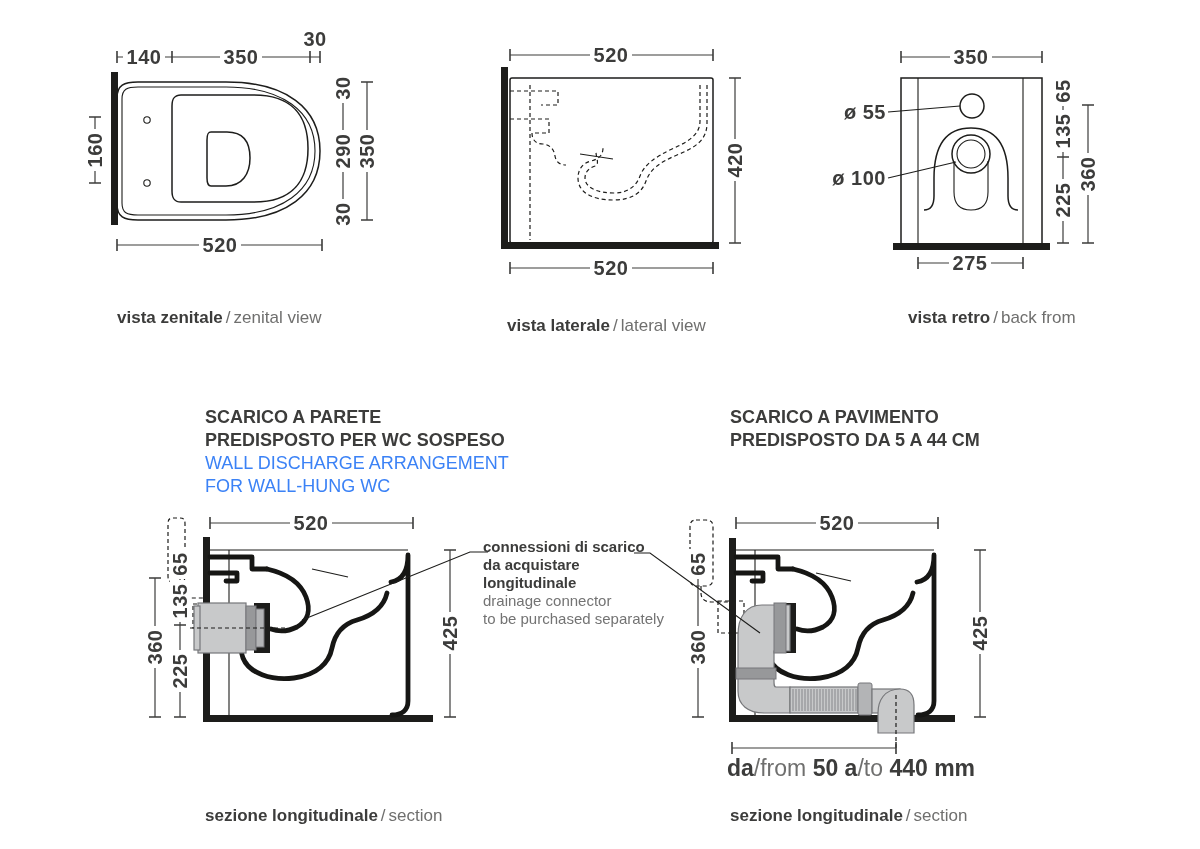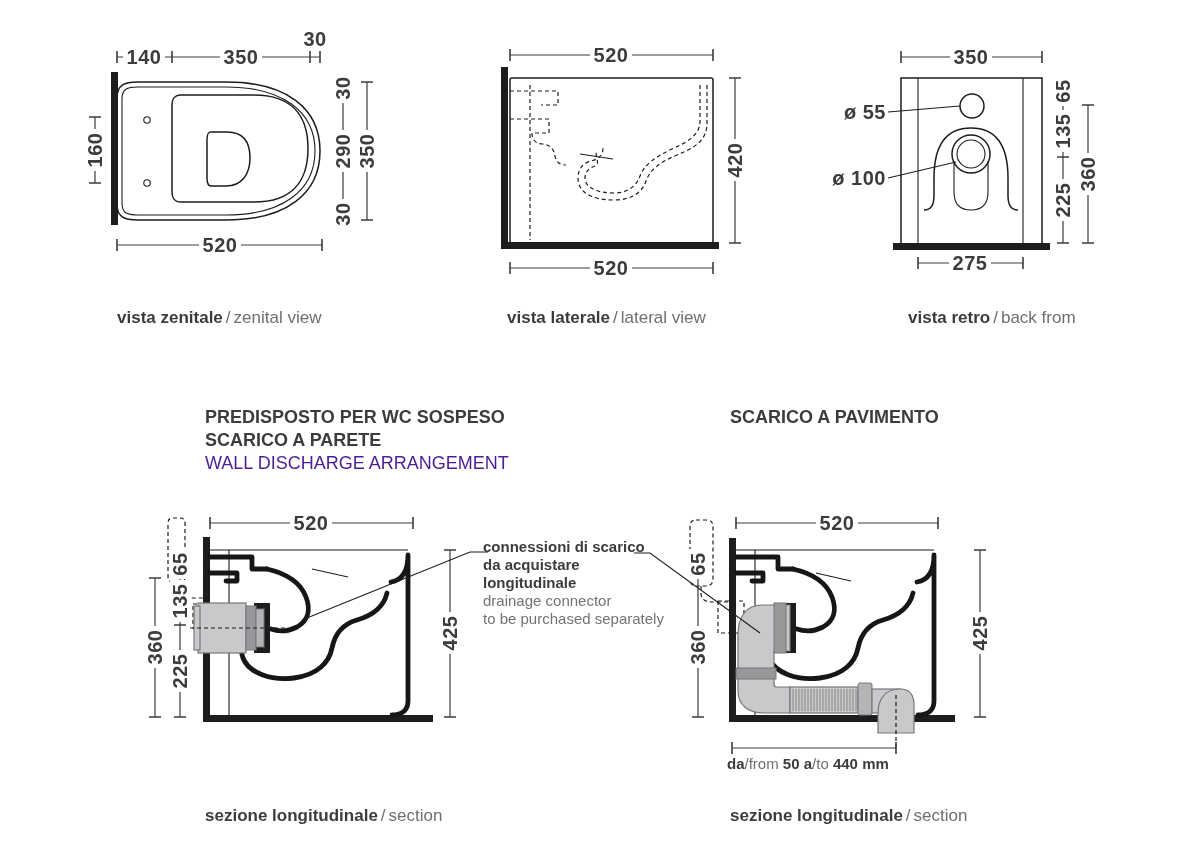--- a/index.html
+++ b/index.html
@@ -19,25 +19,25 @@
   .pipe{fill:#c8c9ca;stroke:#76777a;stroke-width:1.2;}
   .pipemid{fill:#b3b4b6;stroke:#76777a;stroke-width:1;}
   .pipedark{fill:#97989a;stroke:#76777a;stroke-width:1;}
   .rib{stroke:#85868a;stroke-width:1;fill:none;}
   .caption{position:absolute;font-size:17px;color:#3c3c3b;white-space:nowrap;}
   .caption .it{font-weight:700;}
   .caption .sep{color:#6f6f6e;font-weight:400;padding:0 3px;}
   .caption .en{color:#6f6f6e;font-weight:400;}
   .title-block{position:absolute;font-size:18px;line-height:23px;white-space:nowrap;}
   .title-block .b{font-weight:700;color:#3c3c3b;}
-  .title-block .g{font-weight:400;color:#4c1d95;}
+  .title-block .g{font-weight:400;color:#3b82f6;}
   .annot{position:absolute;font-size:15px;line-height:18px;white-space:nowrap;}
   .annot .b{font-weight:700;color:#3c3c3b;}
   .annot .g{font-weight:400;color:#737373;}
-  .range{position:absolute;font-size:15px;white-space:nowrap;color:#3c3c3b;}
+  .range{position:absolute;font-size:23px;white-space:nowrap;color:#3c3c3b;}
   .range .b{font-weight:700;}
   .range .g{font-weight:400;color:#6f6f6e;}
 </style>
 </head>
 <body>
 
 <svg style="left:80px;top:28px;" width="300" height="232" viewBox="0 0 300 232">
   <rect class="solid" x="31" y="44" width="7" height="153"></rect>
   <path class="ln" d="M 37 70 C 37 57 44 54 58 54 L 146 54 C 206 54 240 80 240 123 C 240 166 206 192 146 192 L 58 192 C 44 192 37 189 37 176 Z"></path>
   <path class="thin" d="M 42 71 C 42 61 47 59 58 59 L 146 59 C 202 59 235 83 235 123 C 235 163 202 187 146 187 L 58 187 C 47 187 42 185 42 175 Z"></path>
@@ -224,40 +224,42 @@
 </svg>
 
 <svg style="left:0;top:0;" width="1200" height="849" viewBox="0 0 1200 849">
   <path class="thin" d="M 488 552 H 470 L 302 620"></path>
   <path class="thin" d="M 634 553 H 650 L 760 633"></path>
 </svg>
 
 <div class="caption" style="left:117px;top:308px;">
   <span class="it">vista zenitale</span><span class="sep">/</span><span class="en">zenital view</span>
 </div>
-<div class="caption" style="left:507px;top:308px;">
+<div class="caption" style="left:507px;top:316px;">
   <span class="it">vista laterale</span><span class="sep">/</span><span class="en">lateral view</span>
 </div>
 <div class="caption" style="left:908px;top:308px;">
   <span class="it">vista retro</span><span class="sep">/</span><span class="en">back from</span>
 </div>
 <div class="caption" style="left:205px;top:806px;">
   <span class="it">sezione longitudinale</span><span class="sep">/</span><span class="en">section</span>
 </div>
 <div class="caption" style="left:730px;top:806px;">
   <span class="it">sezione longitudinale</span><span class="sep">/</span><span class="en">section</span>
 </div>
 
 <div class="title-block" style="left:205px;top:406px;">
+  <div class="b">SCARICO A PARETE</div>
   <div class="b">PREDISPOSTO PER WC SOSPESO</div>
-  <div class="b">SCARICO A PARETE</div>
   <div class="g">WALL DISCHARGE ARRANGEMENT</div>
+  <div class="g">FOR WALL-HUNG WC</div>
 </div>
 <div class="title-block" style="left:730px;top:406px;">
   <div class="b">SCARICO A PAVIMENTO</div>
+  <div class="b">PREDISPOSTO DA 5 A 44 CM</div>
 </div>
 
 <div class="annot" style="left:483px;top:538px;">
   <div class="b">connessioni di scarico</div>
   <div class="b">da acquistare</div>
   <div class="b">longitudinale</div>
   <div class="g">drainage connector</div>
   <div class="g">to be purchased separately</div>
 </div>
 

